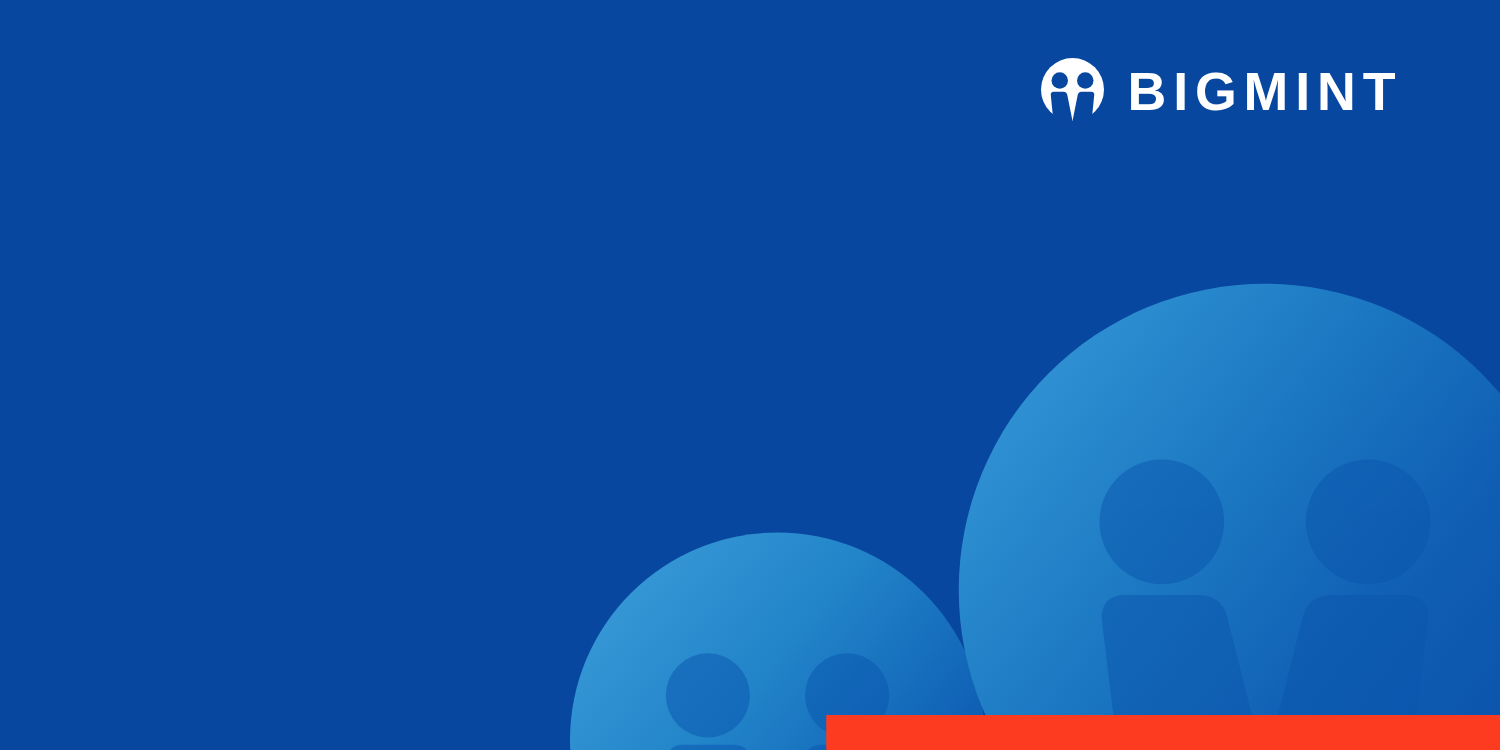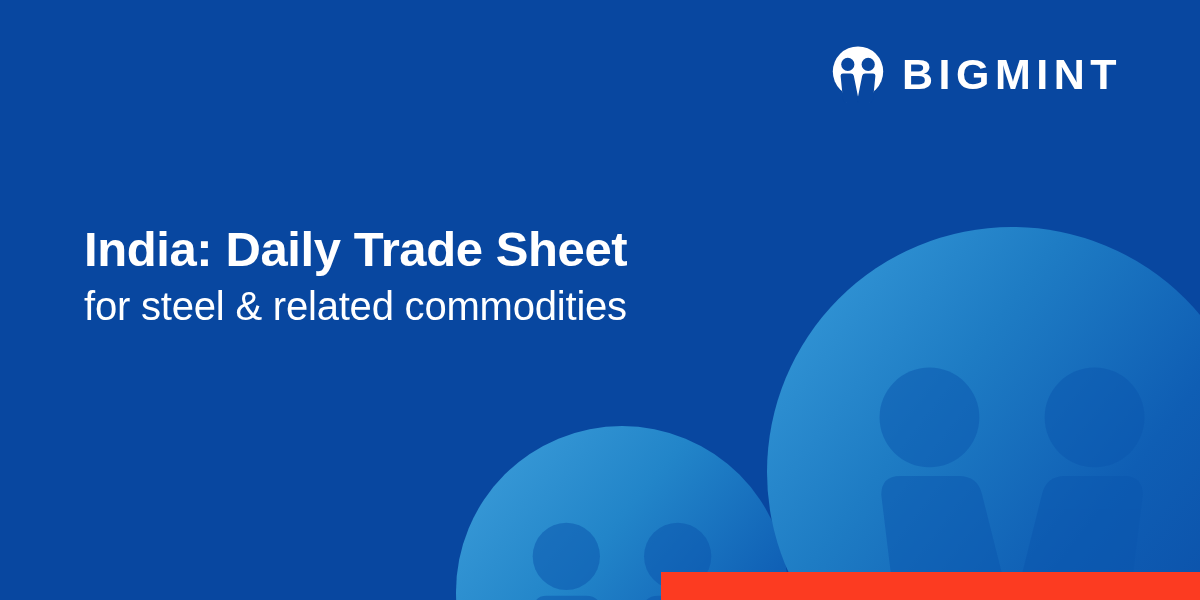--- a/index.html
+++ b/index.html
@@ -149,20 +149,16 @@
       <g fill="#0847A0">
         <circle cx="33" cy="34" r="11"></circle>
         <circle cx="67" cy="34" r="11"></circle>
         <path d="M 21 53 q 0 -4 4 -4 l 13 0 q 4 0 5 4 l 8 40 q 1 4 -3 4 l -19 0 q -4 0 -4 -4 Z"></path>
         <path d="M 79 53 q 0 -4 -4 -4 l -13 0 q -4 0 -5 4 l -8 40 q -1 4 3 4 l 19 0 q 4 0 4 -4 Z"></path>
       </g>
     </svg>
     <span class="logo-word">BIGMINT</span>
   </div>
 
-  <div class="headline-block">
-    <div class="headline">India: Daily Trade Sheet</div>
-    <div class="subhead">for steel &amp; related commodities</div>
-  </div>
 
   <div class="accent-bar"></div>
 
 </div>
 
 </body></html>

